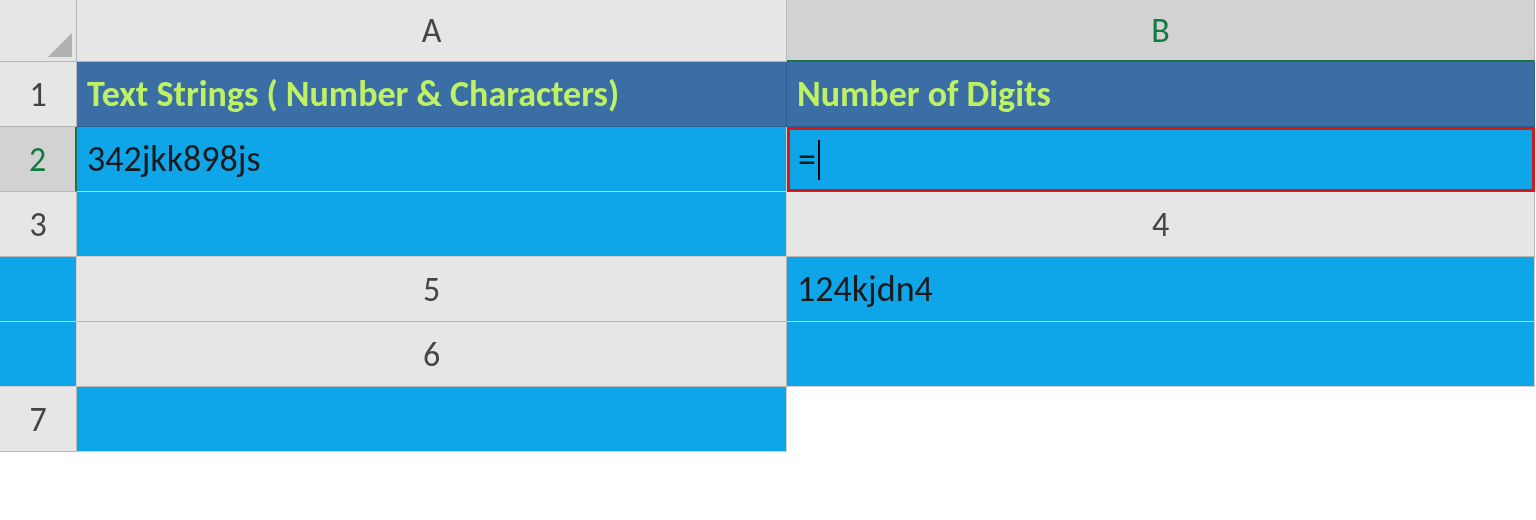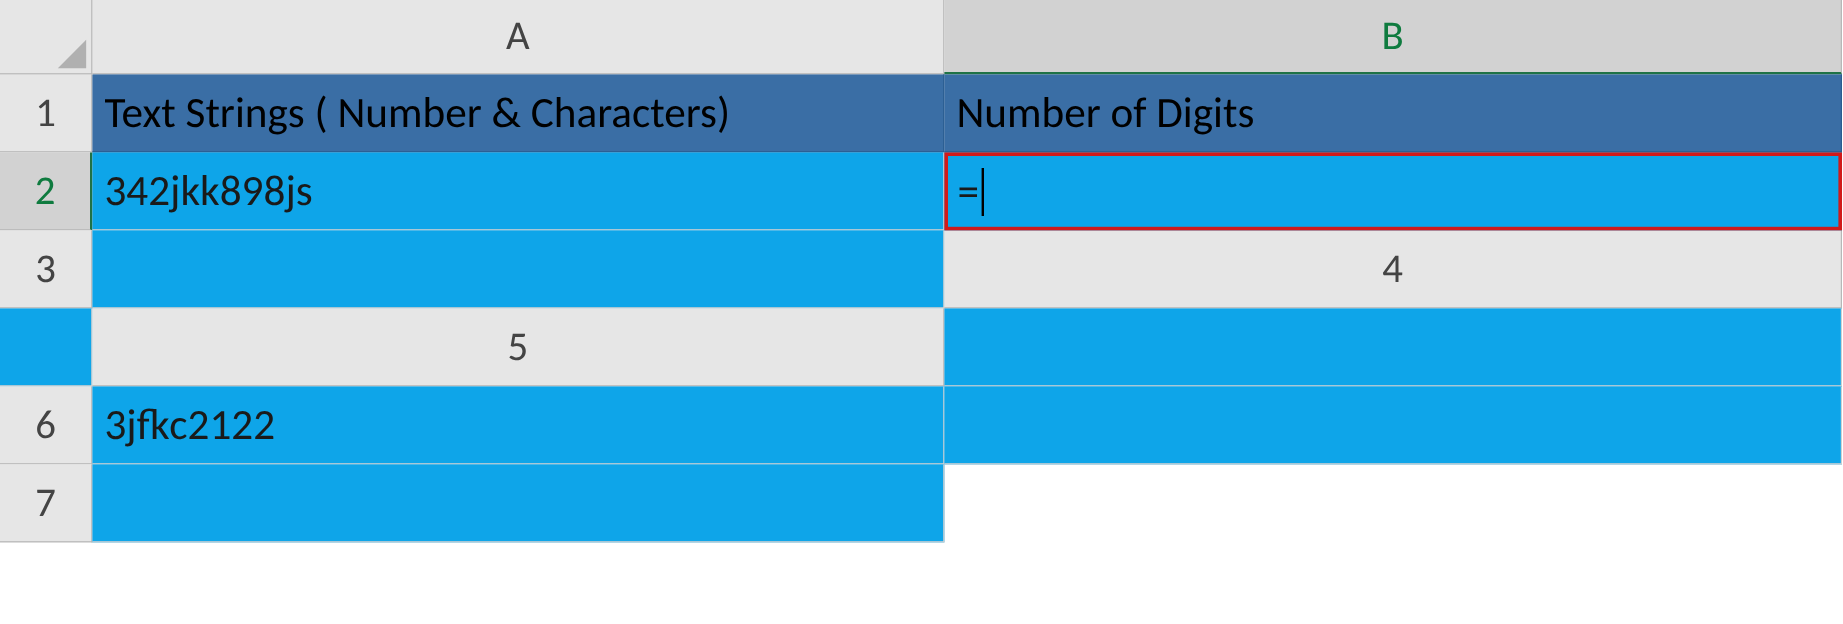--- a/index.html
+++ b/index.html
@@ -63,22 +63,22 @@
     display: flex;
     align-items: center;
     font-size: 36px;
     color: #1a1a1a;
     background: #0ea5e9;
     white-space: nowrap;
     overflow: hidden;
   }
   .cell.header-cell {
     background: #3a6ea5;
-    color: #000000;
-    font-weight: 400;
+    color: #bef264;
+    font-weight: 700;
     border-right: 1px solid #2a5d90;
     border-bottom: 1px solid #2a5d90;
   }
   .cell.editing {
     position: relative;
     border: 3px solid #d11a1a;
     padding: 0 8px;
     overflow: visible;
     z-index: 5;
   }
@@ -119,22 +119,22 @@
       <span class="cursor"></span>
   </div>
 
   <div class="row-header">3</div>
   <div class="cell"></div>
 
   <div class="row-header">4</div>
   <div class="cell"></div>
 
   <div class="row-header">5</div>
+  <div class="cell">124kjdn4</div>
   <div class="cell"></div>
 
   <div class="row-header">6</div>
-  <div class="cell">3jfkc2122</div>
   <div class="cell"></div>
 
   <div class="row-header">7</div>
   <div class="cell"></div>
 
 </div>
 
 </body></html>

